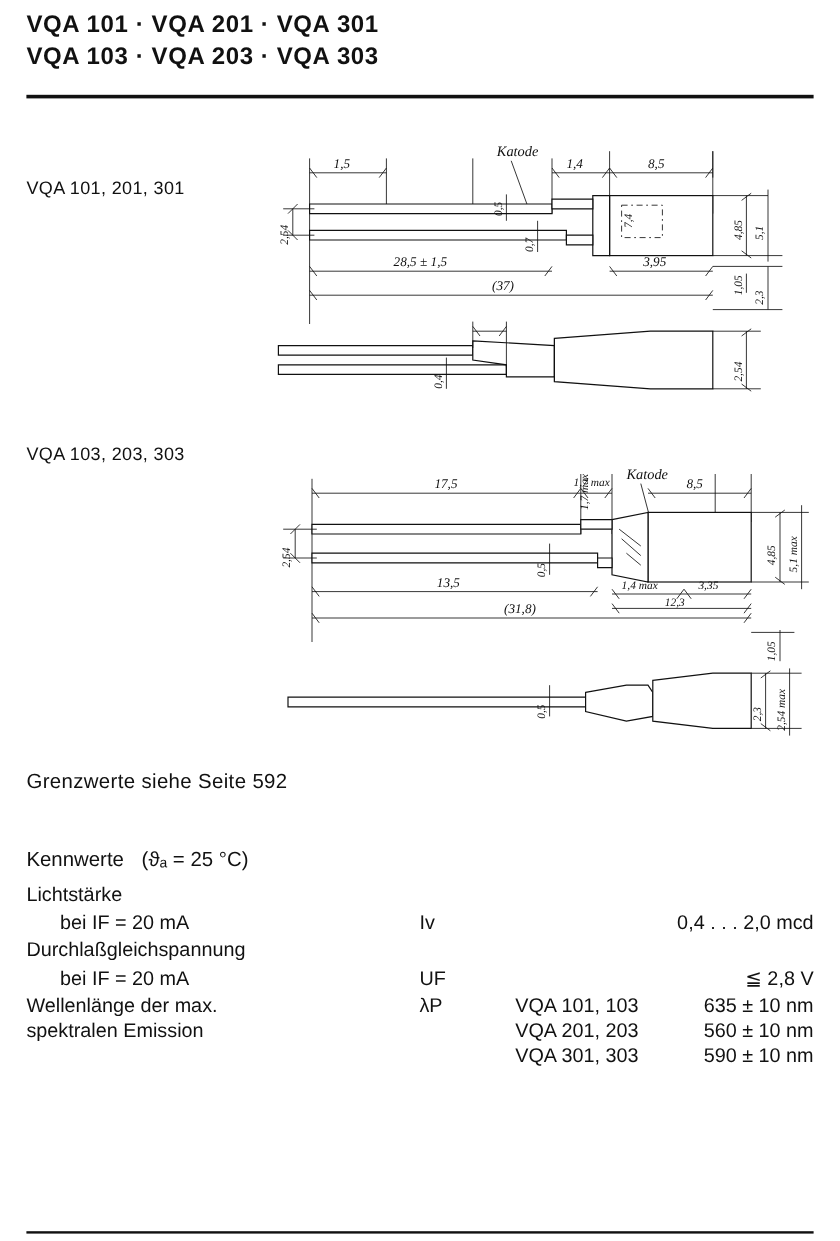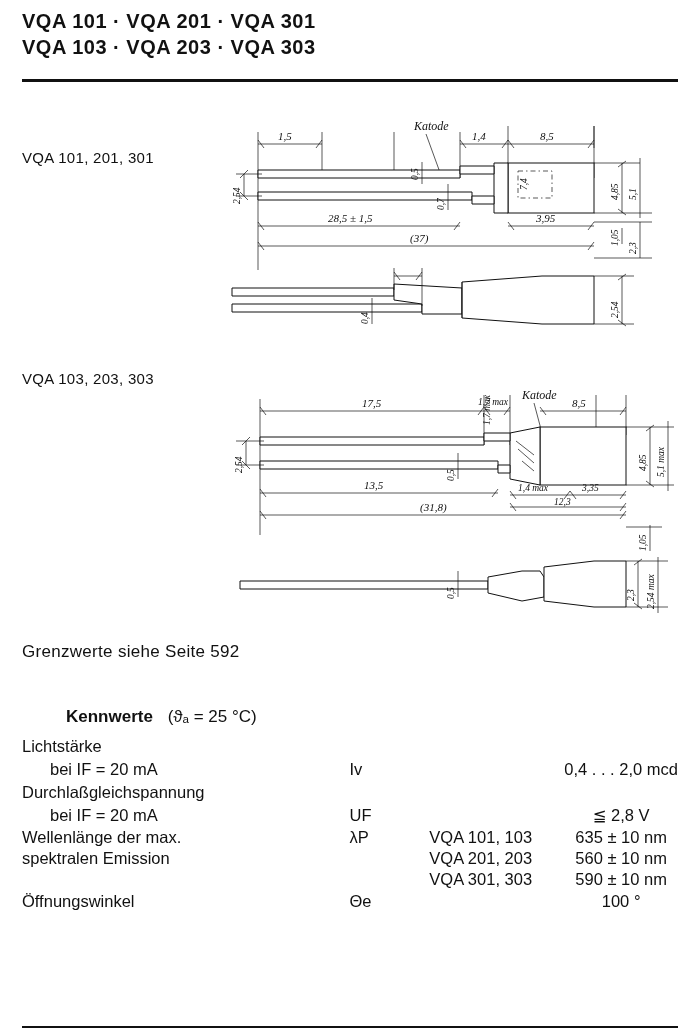--- a/index.html
+++ b/index.html
@@ -74,39 +74,39 @@
   }
 
   
   .kennwerte-head {
     position: absolute;
     left: 22px;
     top: 707px;
     font-size: 17px;
     white-space: nowrap;
   }
-  .kennwerte-head b { font-weight: bold; margin-left: 44px; }
+  .kennwerte-head b { font-weight: normal; }
 
   .ktable {
     position: absolute;
     left: 22px;
     top: 735px;
     width: 656px;
     border-collapse: collapse;
     font-size: 16.5px;
   }
   .ktable td {
     padding: 2px 0 2px 0;
     vertical-align: baseline;
     white-space: nowrap;
   }
   .col-desc { width: 300px; }
   .col-sym  { width: 80px; }
   .col-type { width: 135px; }
-  .col-val  { text-align: center; }
+  .col-val  { text-align: right; }
   .indent { padding-left: 28px !important; }
   .tight-row td { padding-top: 1px; padding-bottom: 1px; margin-top: 37px; }
 
   .bottom-rule {
     position: absolute;
     left: 22px;
     top: 1026px;
     width: 656px;
     height: 2px;
     background: #111;
@@ -371,23 +371,17 @@
         <td class="col-sym"></td>
         <td class="col-type">VQA 201, 203</td>
         <td class="col-val">560 ± 10 nm</td>
       </tr>
       <tr class="tight-row">
         <td class="col-desc"></td>
         <td class="col-sym"></td>
         <td class="col-type">VQA 301, 303</td>
         <td class="col-val">590 ± 10 nm</td>
       </tr>
-      <tr>
-        <td class="col-desc">Öffnungswinkel</td>
-        <td class="col-sym">Θe</td>
-        <td class="col-type"></td>
-        <td class="col-val">100 °</td>
-      </tr>
     </tbody>
   </table>
 
   <div class="bottom-rule"></div>
 </div>
 
 </body></html>

